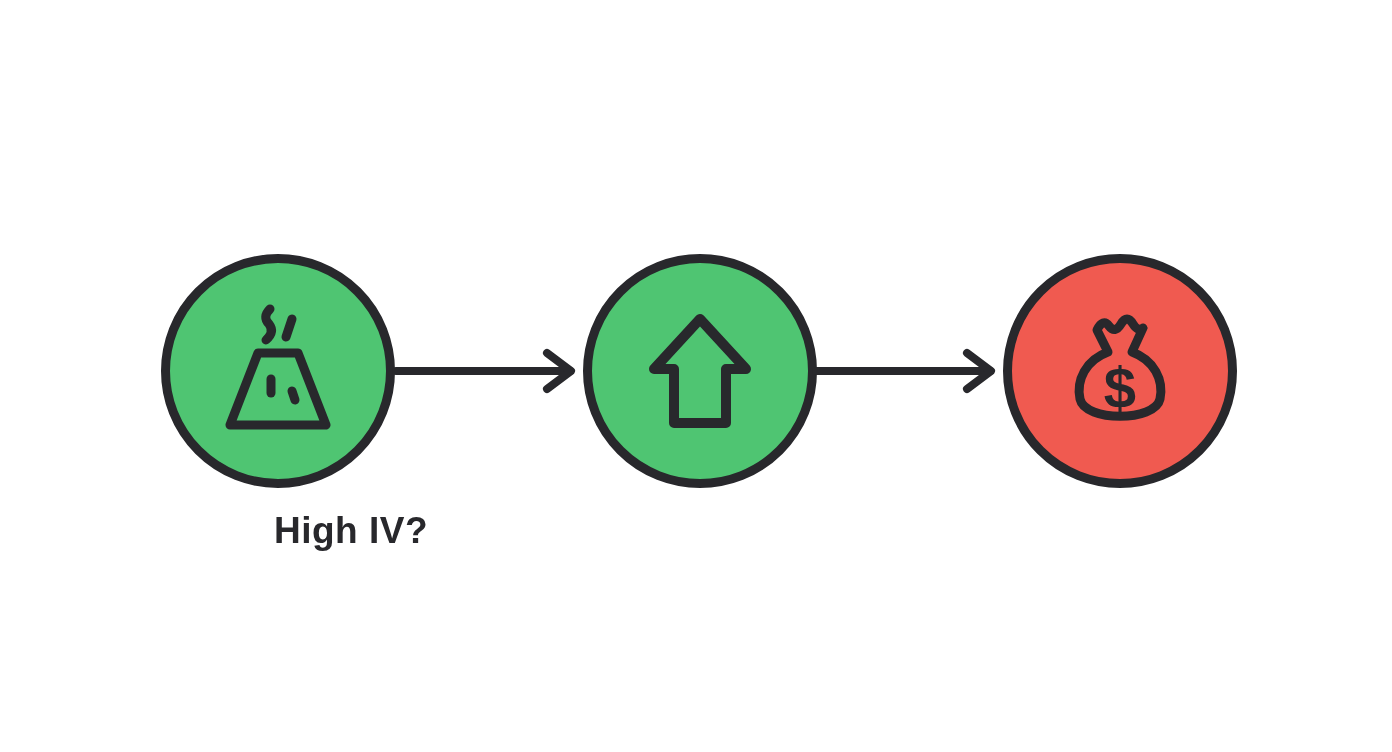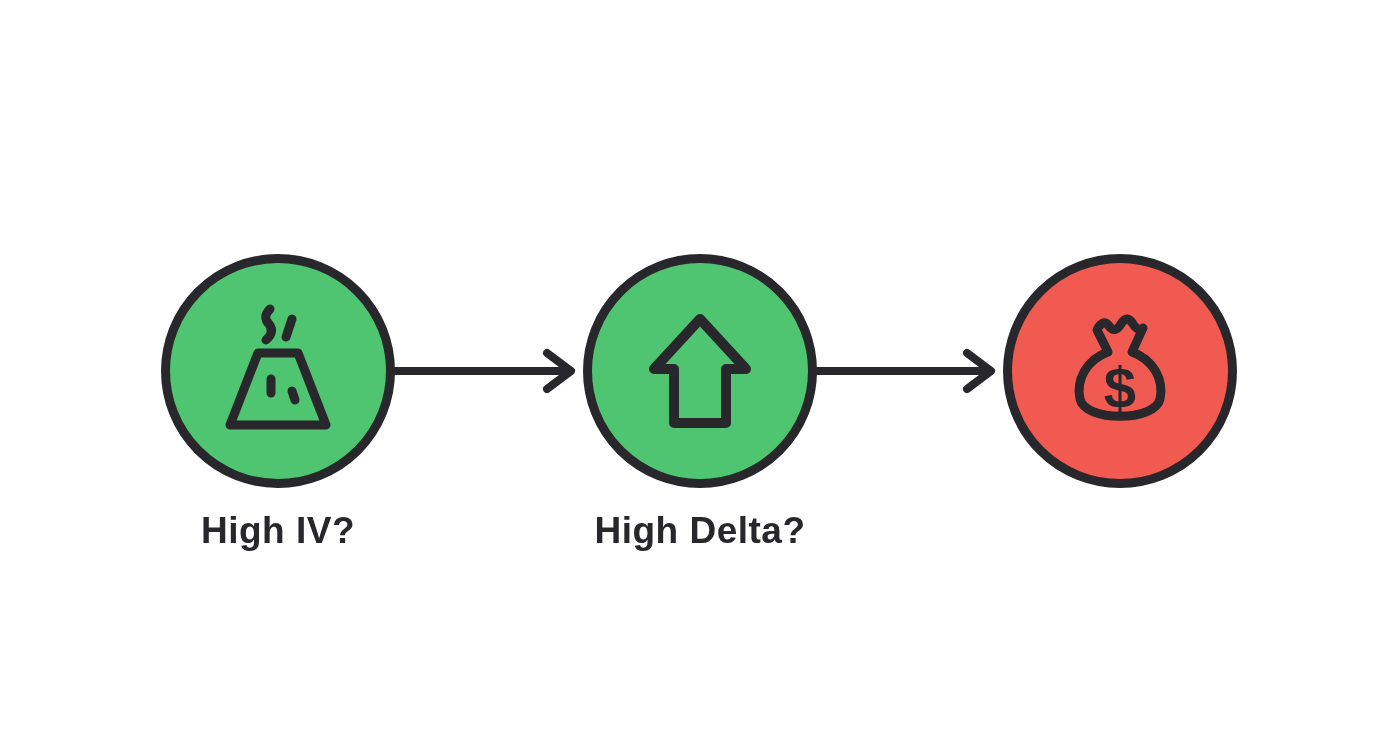--- a/index.html
+++ b/index.html
@@ -24,21 +24,21 @@
     align-items: center;
     justify-content: center;
     box-sizing: content-box;
   }
   .fill-green { background: var(--green, #4fc572); }
   .fill-red   { background: var(--red, #f05a50); }
   .node-label {
     position: absolute;
     top: 510px;
     width: 300px;
-    text-align: center;
+    text-align: right;
     font-size: 37px;
     font-weight: 700;
     letter-spacing: 0.5px;
     color: var(--ink, #26262a);
   }
   .connector {
     position: absolute;
     top: 341px;
     width: 186px;
     height: 60px;
@@ -94,15 +94,14 @@
     <svg width="104" height="134" viewBox="0 0 104 134">
 
       <path class="icon-stroke" stroke-width="9" d="M40 48 L29 26 q6 -12 12 -4 q6 8 12 -2 q6 -10 12 0 q5 8 10 4 L64 48
                C86 56 96 76 92 95 C87 118 17 118 12 95 C8 76 18 56 40 48 Z"></path>
 
       <text class="dollar-glyph" x="52" y="104" text-anchor="middle">$</text>
     </svg>
   </div>
 
   <div class="node-label" style="left:128px;">High IV?</div>
-  <div class="node-label" style="left:550px;">High Delta?</div>
 
 </div>
 
 </body></html>

